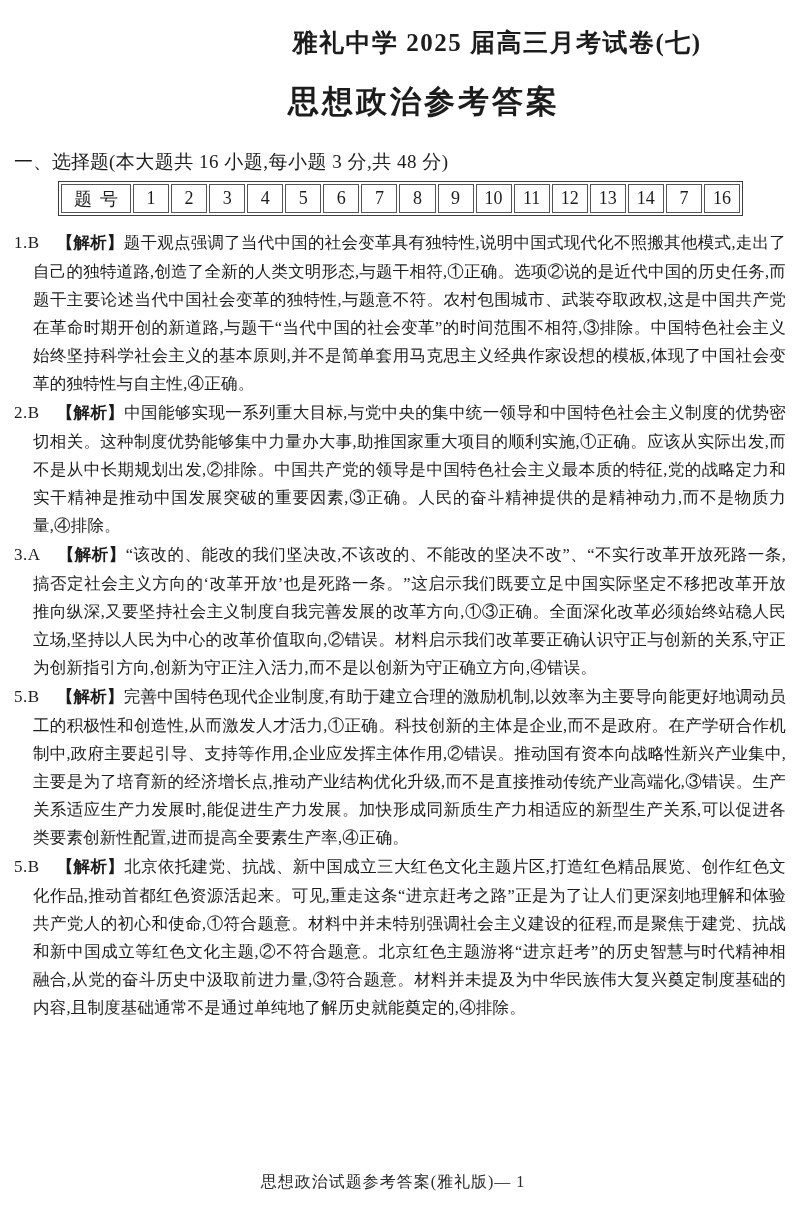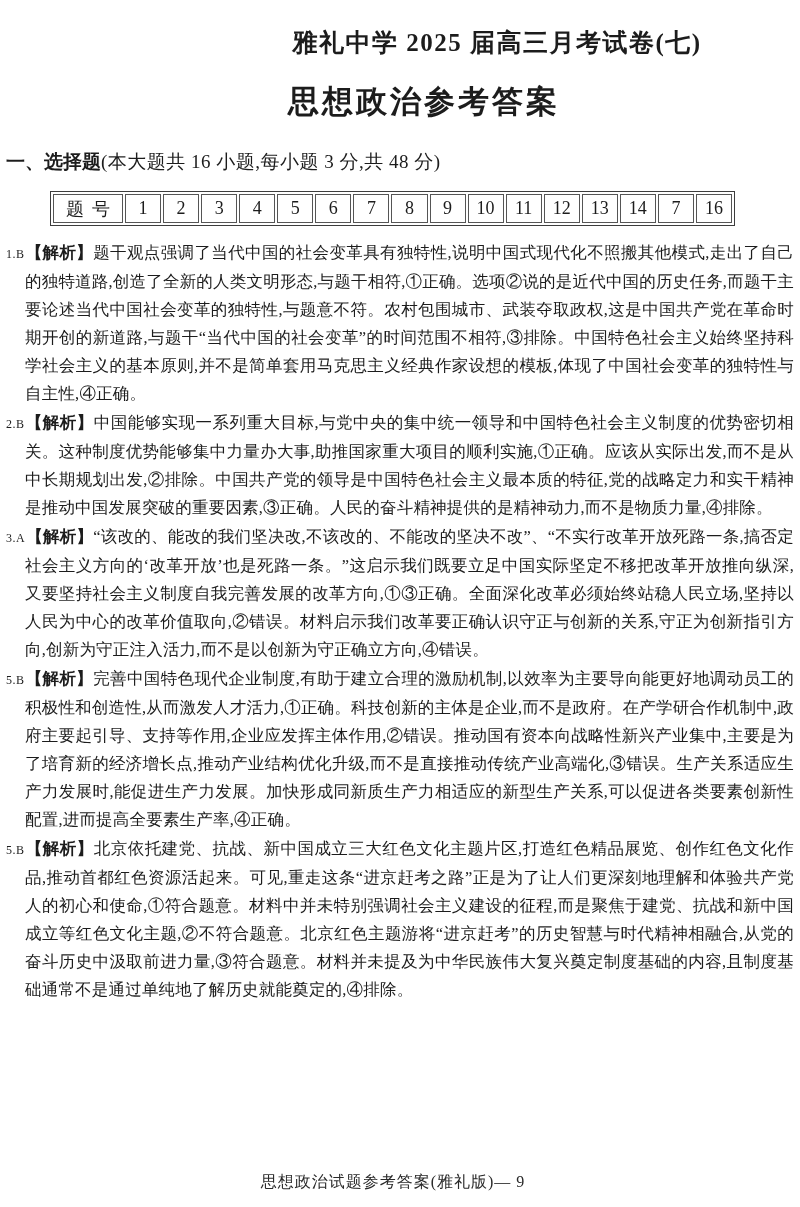--- a/index.html
+++ b/index.html
@@ -6,21 +6,21 @@
   html, body { background: #ffffff; }
   body {
     width: 800px; height: 1207px;
     font-family: "Liberation Serif", "DejaVu Serif", serif;
     color: #1c1c1c;
     overflow: hidden;
   }
   .page {
     position: relative;
     width: 800px; height: 1207px;
-    padding: 0 6px;
+    padding: 0 14px;
     background: #ffffff;
     border-radius: 27px;
   }
   .page-title {
     padding-top: 26px;
     font-size: 25px;
     font-weight: 600;
     letter-spacing: 1.5px;
     text-align: center;
     position: relative;
@@ -40,28 +40,28 @@
     left: 24px;
   }
   .section-heading {
     margin-top: 27px;
     font-size: 19px;
     line-height: 24px;
     white-space: nowrap;
   }
   .section-heading .hd-label {
     font-family: "Liberation Sans", "DejaVu Sans", sans-serif;
-    font-weight: 700;
+    font-weight: 400;
   }
   .section-heading .hd-note {
     font-weight: 400;
     letter-spacing: 0.5px;
   }
   table.answers {
-    margin-top: 17px;
+    margin-top: 7px;
     margin-left: 44px;
     border-collapse: separate;
     border-spacing: 2px;
     border: 1px solid #3d3d3d;
     background: #fff;
     table-layout: fixed;
     width: 685px;
   }
   table.answers th, table.answers td {
     border: 1px solid #555;
@@ -82,26 +82,26 @@
   .exp {
     font-size: 16.5px;
     line-height: 28px;
     text-align: justify;
     padding-left: 19px;
     text-indent: -19px;
     margin-bottom: 1px;
     letter-spacing: 0.2px;
   }
   .exp-label {
-    font-size: 12px;
-    margin-right: 1px;
+    font-size: 17px;
+    margin-right: 17px;
     letter-spacing: 0.5px;
   }
   .exp-tag {
-    font-family: Liberation Serif, serif;
+    font-family: Liberation Mono, monospace;
     font-weight: 700;
     font-size: 16.5px;
   }
   .page-footer {
     position: absolute;
     top: 1172px;
     left: 0;
     width: 786px;
     text-align: center;
     font-size: 16px;
@@ -147,15 +147,15 @@
   </table>
 
   <div class="explanations">
       <p class="exp"><span class="exp-label">1.B</span><span class="exp-tag">【解析】</span><span class="exp-text">题干观点强调了当代中国的社会变革具有独特性,说明中国式现代化不照搬其他模式,走出了自己的独特道路,创造了全新的人类文明形态,与题干相符,①正确。选项②说的是近代中国的历史任务,而题干主要论述当代中国社会变革的独特性,与题意不符。农村包围城市、武装夺取政权,这是中国共产党在革命时期开创的新道路,与题干“当代中国的社会变革”的时间范围不相符,③排除。中国特色社会主义始终坚持科学社会主义的基本原则,并不是简单套用马克思主义经典作家设想的模板,体现了中国社会变革的独特性与自主性,④正确。</span></p>
       <p class="exp"><span class="exp-label">2.B</span><span class="exp-tag">【解析】</span><span class="exp-text">中国能够实现一系列重大目标,与党中央的集中统一领导和中国特色社会主义制度的优势密切相关。这种制度优势能够集中力量办大事,助推国家重大项目的顺利实施,①正确。应该从实际出发,而不是从中长期规划出发,②排除。中国共产党的领导是中国特色社会主义最本质的特征,党的战略定力和实干精神是推动中国发展突破的重要因素,③正确。人民的奋斗精神提供的是精神动力,而不是物质力量,④排除。</span></p>
       <p class="exp"><span class="exp-label">3.A</span><span class="exp-tag">【解析】</span><span class="exp-text">“该改的、能改的我们坚决改,不该改的、不能改的坚决不改”、“不实行改革开放死路一条,搞否定社会主义方向的‘改革开放’也是死路一条。”这启示我们既要立足中国实际坚定不移把改革开放推向纵深,又要坚持社会主义制度自我完善发展的改革方向,①③正确。全面深化改革必须始终站稳人民立场,坚持以人民为中心的改革价值取向,②错误。材料启示我们改革要正确认识守正与创新的关系,守正为创新指引方向,创新为守正注入活力,而不是以创新为守正确立方向,④错误。</span></p>
       <p class="exp"><span class="exp-label">5.B</span><span class="exp-tag">【解析】</span><span class="exp-text">完善中国特色现代企业制度,有助于建立合理的激励机制,以效率为主要导向能更好地调动员工的积极性和创造性,从而激发人才活力,①正确。科技创新的主体是企业,而不是政府。在产学研合作机制中,政府主要起引导、支持等作用,企业应发挥主体作用,②错误。推动国有资本向战略性新兴产业集中,主要是为了培育新的经济增长点,推动产业结构优化升级,而不是直接推动传统产业高端化,③错误。生产关系适应生产力发展时,能促进生产力发展。加快形成同新质生产力相适应的新型生产关系,可以促进各类要素创新性配置,进而提高全要素生产率,④正确。</span></p>
       <p class="exp"><span class="exp-label">5.B</span><span class="exp-tag">【解析】</span><span class="exp-text">北京依托建党、抗战、新中国成立三大红色文化主题片区,打造红色精品展览、创作红色文化作品,推动首都红色资源活起来。可见,重走这条“进京赶考之路”正是为了让人们更深刻地理解和体验共产党人的初心和使命,①符合题意。材料中并未特别强调社会主义建设的征程,而是聚焦于建党、抗战和新中国成立等红色文化主题,②不符合题意。北京红色主题游将“进京赶考”的历史智慧与时代精神相融合,从党的奋斗历史中汲取前进力量,③符合题意。材料并未提及为中华民族伟大复兴奠定制度基础的内容,且制度基础通常不是通过单纯地了解历史就能奠定的,④排除。</span></p>
     </div>
 
-  <div class="page-footer">思想政治试题参考答案(雅礼版)— 9</div>
+  <div class="page-footer">思想政治试题参考答案(雅礼版)— 1</div>
 
 </div>
 
 </body></html>

